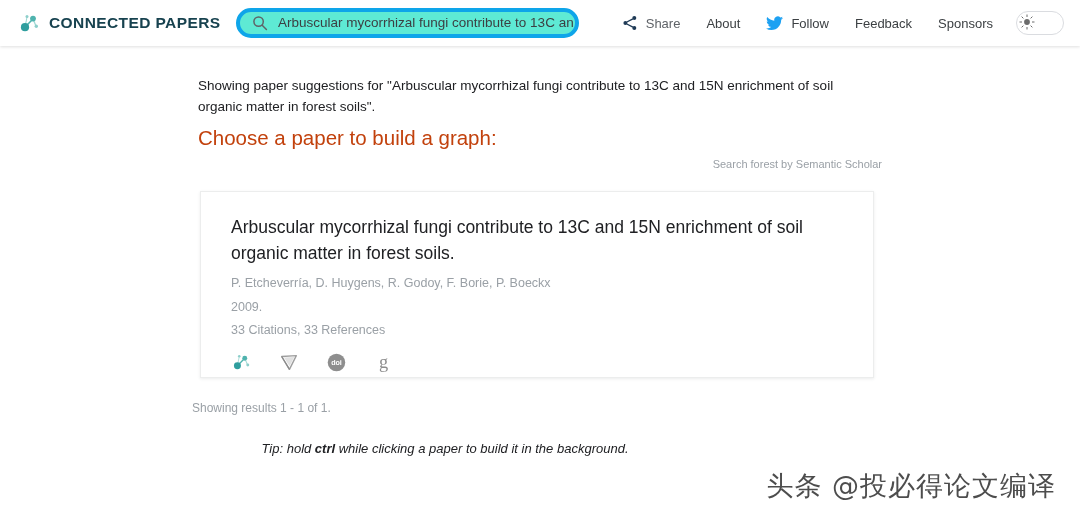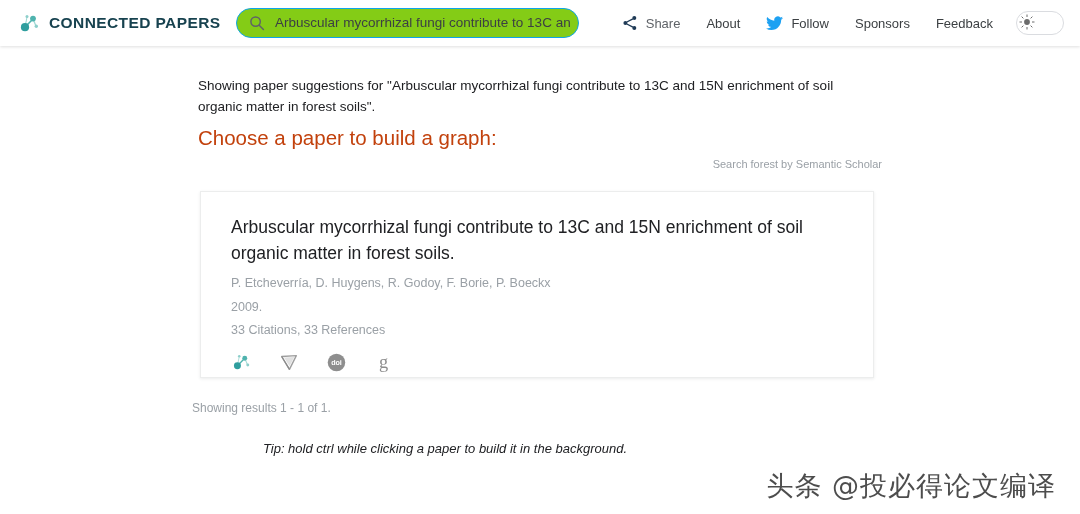--- a/index.html
+++ b/index.html
@@ -49,22 +49,22 @@
     color: #17424f;
   }
 
   
   .search-box {
     position: absolute;
     left: 236px;
     top: 8px;
     width: 343px;
     height: 30px;
-    background: #84cc16;
-    border: 1px solid #0ea5e9;
+    background: #5eead4;
+    border: 4px solid #0ea5e9;
     border-radius: 16px;
     display: flex;
     align-items: center;
     overflow: hidden;
     box-sizing: border-box;
   }
   .search-icon {
     margin-left: 12px;
     margin-right: 10px;
     flex: 0 0 auto;
@@ -235,21 +235,21 @@
     left: 0;
     top: 395px;
     width: 1080px;
     text-align: center;
     font-size: 13px;
     font-style: italic;
     color: #202124;
     padding-right: 190px;
     box-sizing: border-box;
   }
-  .tip-line b { font-weight: normal; }
+  .tip-line b { font-weight: bold; }
 
   
   .watermark {
     position: absolute;
     right: 24px;
     bottom: 10px;
     font-size: 27px;
     color: #3e3e3e;
     font-family: "DejaVu Sans", sans-serif;
     white-space: nowrap;
@@ -309,25 +309,25 @@
     <div class="nav-item">
       <span class="nav-ico">
         <svg width="17" height="15" viewBox="0 0 24 20">
           <path fill="#1da1f2" d="M24 2.4a9.6 9.6 0 0 1-2.8.8A4.9 4.9 0 0 0 23.3.4a9.7 9.7 0 0 1-3.1 1.2A4.85 4.85 0 0 0 11.8 6a13.8 13.8 0 0 1-10-5.1 4.9 4.9 0 0 0 1.5 6.5 4.8 4.8 0 0 1-2.2-.6v.06a4.86 4.86 0 0 0 3.9 4.76 4.9 4.9 0 0 1-2.2.08 4.86 4.86 0 0 0 4.5 3.38A9.74 9.74 0 0 1 0 17.1a13.75 13.75 0 0 0 7.5 2.2c9 0 13.9-7.4 13.9-13.8v-.63A9.7 9.7 0 0 0 24 2.4z"></path>
         </svg>
       </span>
       <span>Follow</span>
     </div>
 
     <div class="nav-item">
+      <span>Feedback</span>
+    </div>
+
+    <div class="nav-item">
       <span>Sponsors</span>
-    </div>
-
-    <div class="nav-item">
-      <span>Feedback</span>
     </div>
 
     <div class="theme-toggle">
       <span class="theme-knob">
         <svg width="16" height="16" viewBox="0 0 16 16">
           <circle cx="8" cy="8" r="2.9" fill="#6b6b6b"></circle>
           <g stroke="#6b6b6b" stroke-width="1" stroke-linecap="round">
             <line x1="8" y1="0.9" x2="8" y2="2.6"></line>
             <line x1="8" y1="13.4" x2="8" y2="15.1"></line>
             <line x1="0.9" y1="8" x2="2.6" y2="8"></line>

